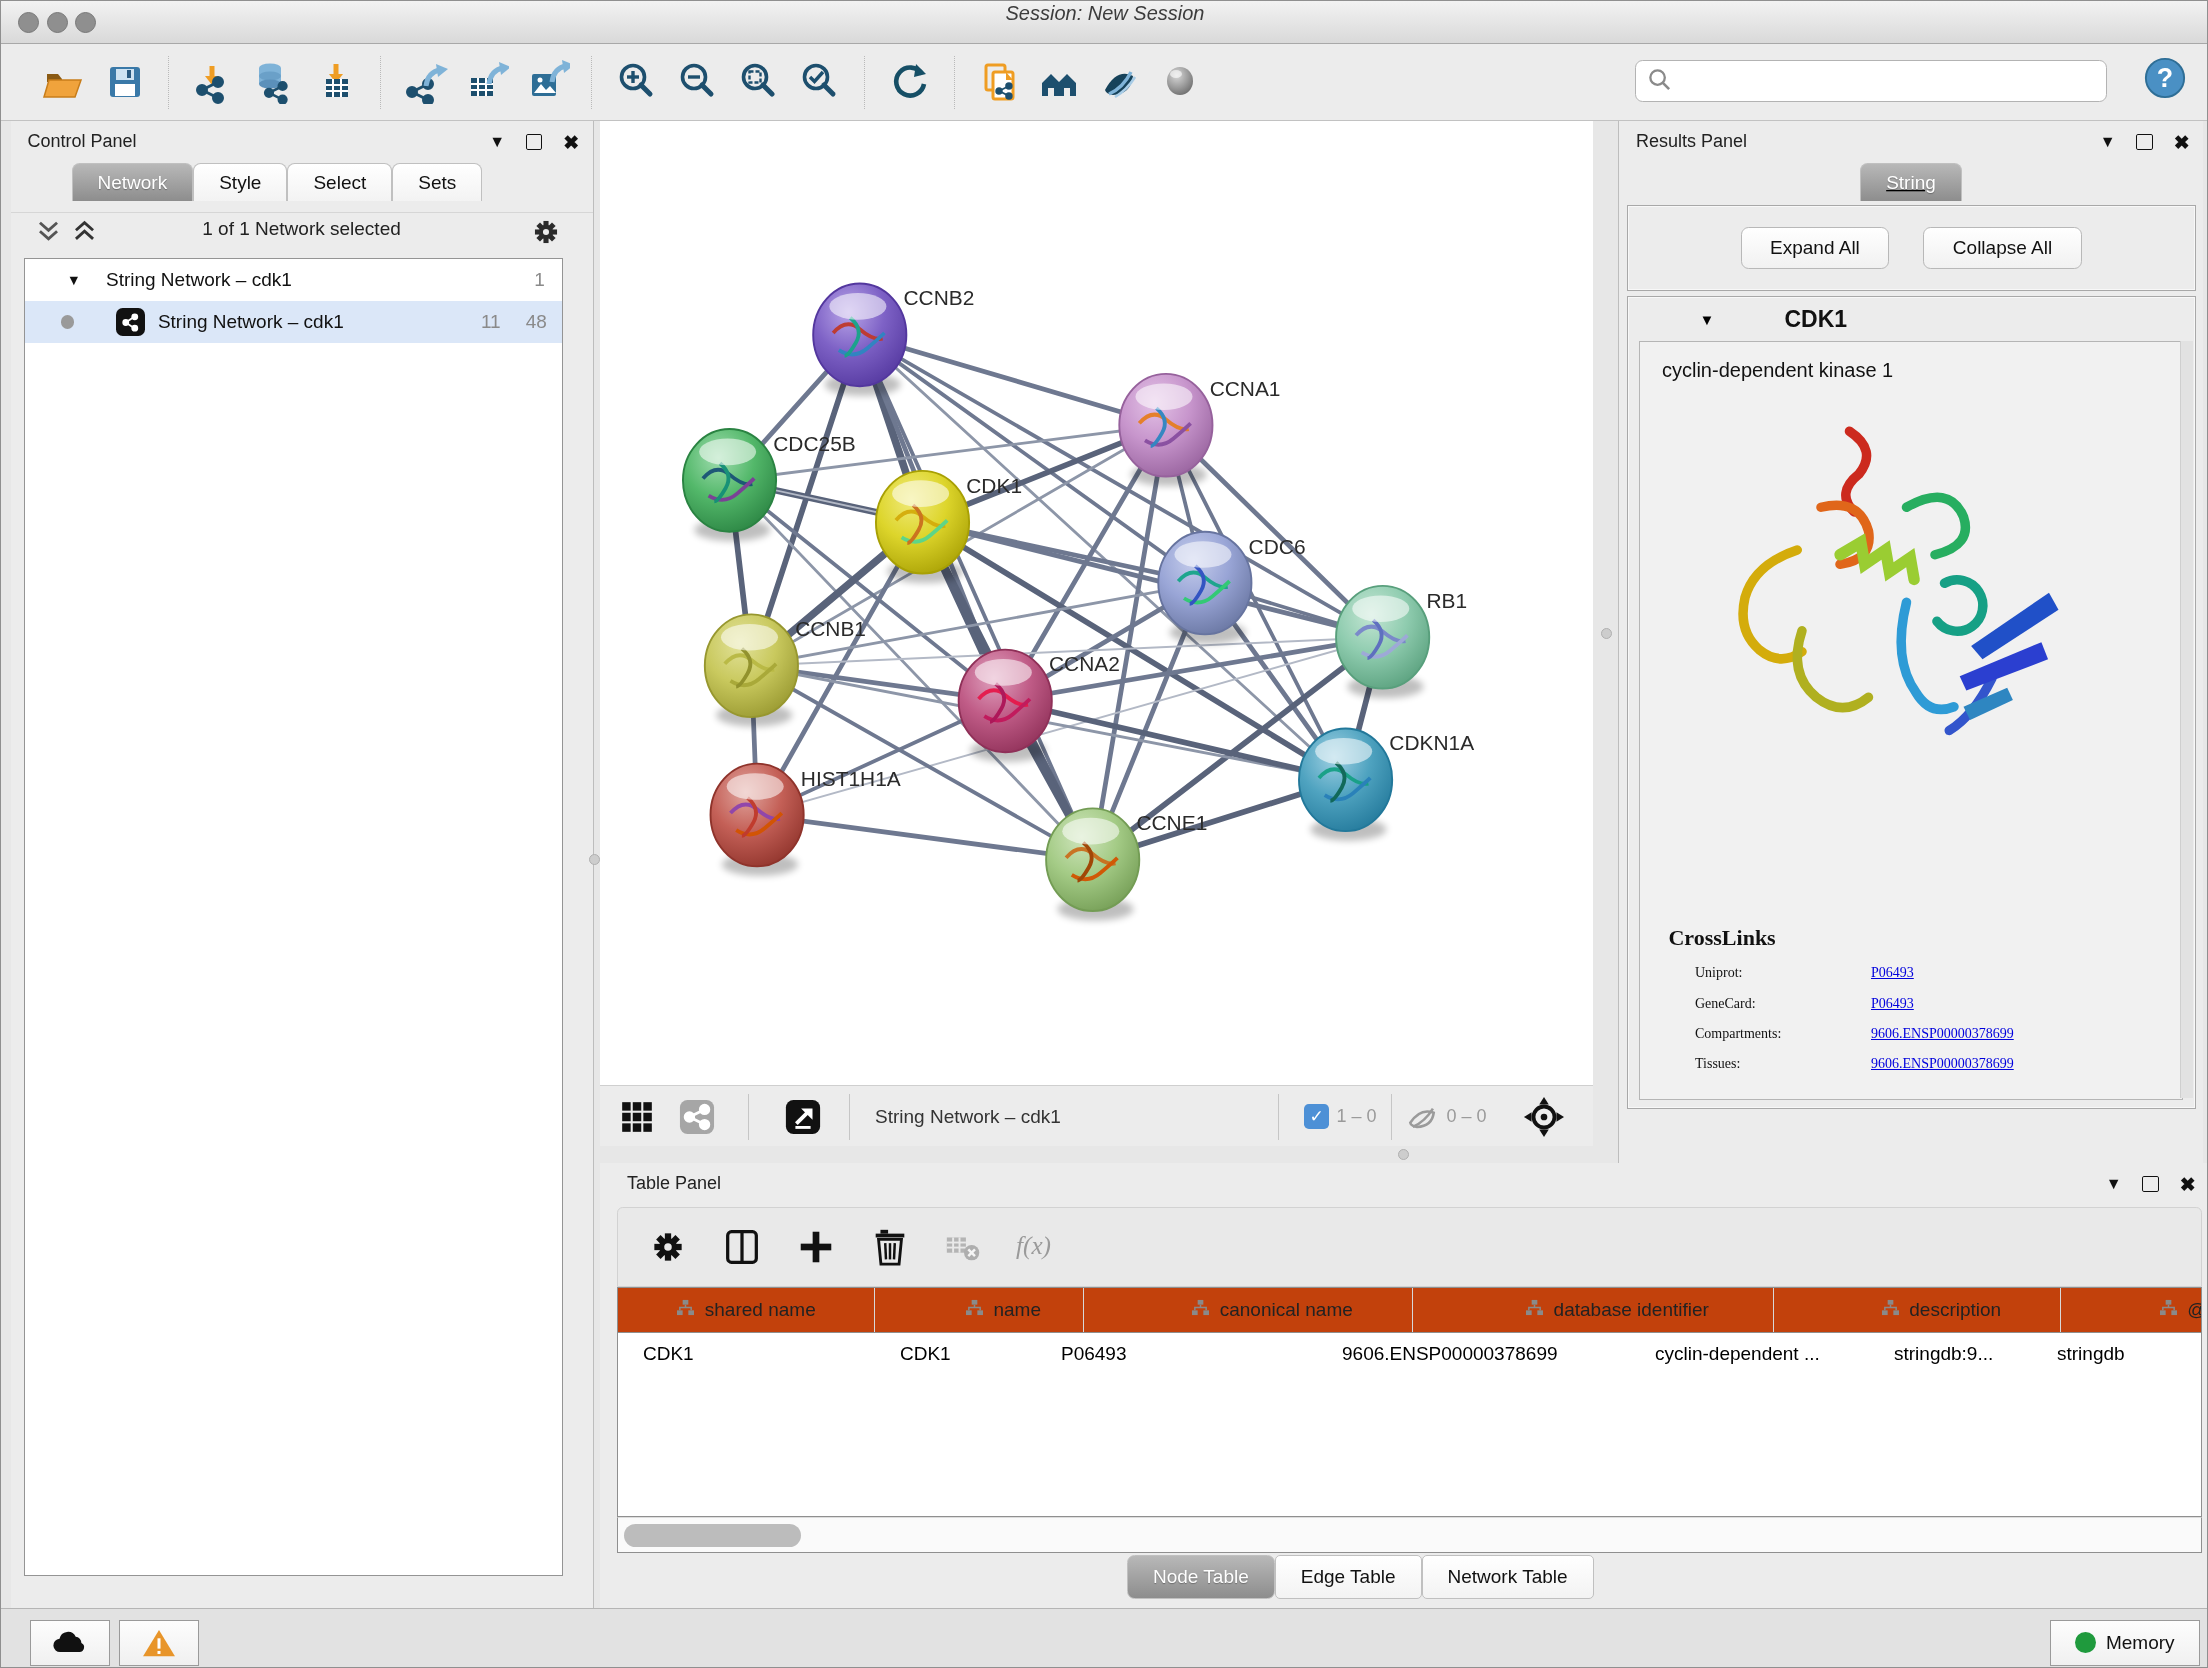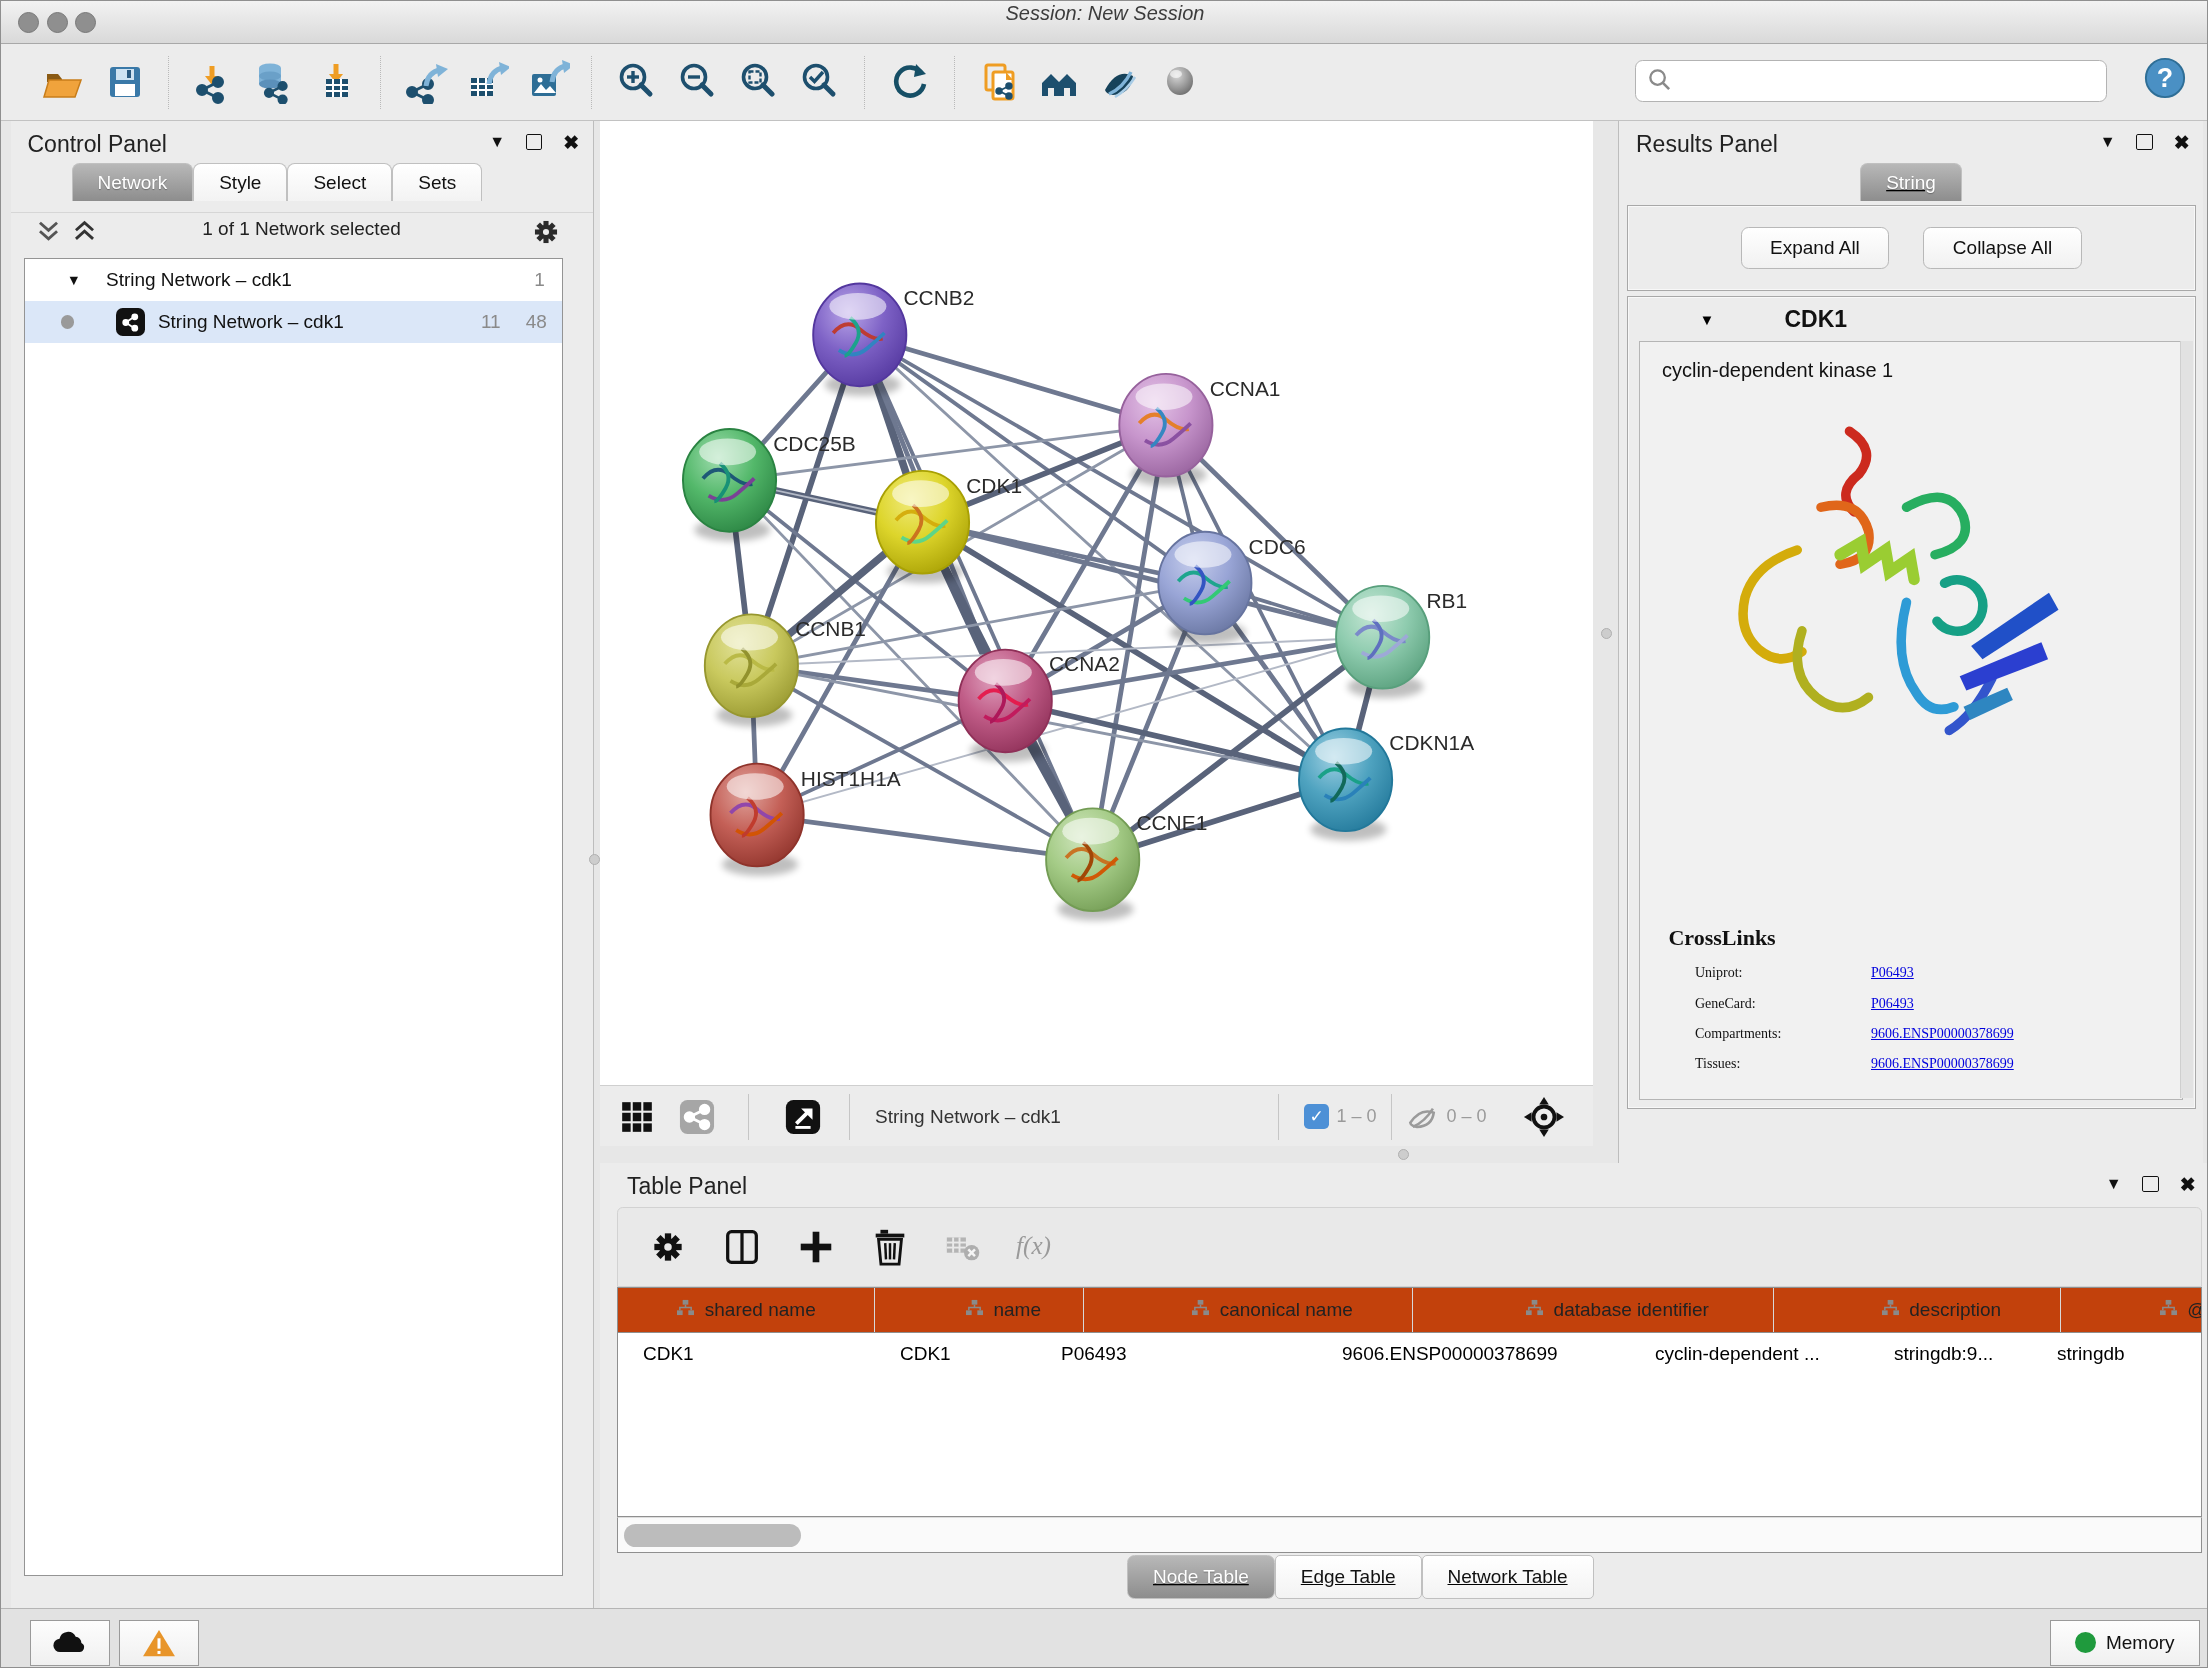--- a/index.html
+++ b/index.html
@@ -14,21 +14,21 @@
   
   .toolbar{left:0;top:43px;width:2208px;height:77px;background:#ececec;border-bottom:1px solid #c2c2c2;
     display:flex;align-items:center;padding-left:32px;box-sizing:border-box;}
   .tb-icon{width:61px;height:61px;display:flex;align-items:center;justify-content:center;cursor:default;}
   .tb-sep{width:1px;height:53px;margin:0 13.3px;border-left:1.9px dotted #b9b9b9;}
   .search-field{left:1634px;top:59px;width:472px;height:42px;background:#fff;border:1px solid #b3b3b3;
     border-radius:7.6px;display:flex;align-items:center;padding-left:9.5px;box-sizing:border-box;}
   .search-input{border:none;outline:none;font-size:18px;flex:1;background:transparent;}
   .help-btn{left:2142px;top:55px;}
   
-  .panel-title{font-size:23px;color:#222;}
+  .panel-title{font-size:18px;color:#222;}
   .panel-ctrls{position:absolute;right:13.3px;top:9.5px;display:flex;align-items:center;gap:21px;color:#111;}
   .pc-collapse{font-size:16px;} .pc-float{width:14.3px;height:14.3px;border:1.9px solid #111;border-radius:1.9px;}
   .pc-close{font-size:19px;font-weight:bold;}
   .tab{height:38px;display:flex;align-items:center;justify-content:center;font-size:19px;color:#111;
     background:linear-gradient(#fff,#f3f3f3);border:1px solid #c0c0c0;border-bottom:none;
     border-radius:7.6px 7.6px 0 0;padding:0 25px;box-sizing:border-box;}
   .tab.active{background:linear-gradient(#b8b8b8,#8d8d8d);color:#fff;text-shadow:0 1px 1px rgba(0,0,0,.3);}
   
   .control-panel{left:9.5px;top:120px;width:582px;height:1488px;background:#ececec;border-right:1px solid #bdbdbd;}
   .cp-tabs{position:absolute;left:61px;top:42px;display:flex;}
@@ -75,21 +75,21 @@
   .node-table{position:absolute;left:17px;top:124px;width:1585px;height:230px;background:#fff;
     border:1px solid #8f8f8f;overflow:hidden;box-sizing:border-box;}
   .nt-header{display:flex;height:44px;background:#c2410c;border-bottom:1.9px solid #8f8f8f;gap:48px;}
   .nt-hcell{display:flex;align-items:center;justify-content:center;gap:9.5px;font-size:19px;color:#222;
     border-right:1px solid #d8d8d8;box-sizing:border-box;flex:none;}
   .nt-row{display:flex;height:42px;}
   .nt-cell{display:flex;align-items:center;padding-left:25px;font-size:19px;color:#000;box-sizing:border-box;flex:none;}
   .hscroll{position:absolute;left:17px;top:354px;width:1585px;height:36px;background:#fafafa;
     border:1px solid #8f8f8f;border-top:1px solid #ddd;box-sizing:border-box;}
   .hthumb{position:absolute;left:5.7px;top:5.7px;width:177px;height:23px;border-radius:11.4px;background:#bcbcbc;}
-  .tp-tabs{position:absolute;left:527px;top:392px;display:flex;text-decoration:underline;}
+  .tp-tabs{position:absolute;left:527px;top:392px;display:flex;}
   .tp-tabs .tab{border-radius:5px;height:44px;border-bottom:1px solid #c0c0c0;}
   .tp-tabs .tab.active{border-radius:7.6px;}
   
   .status-bar{left:0;top:1607px;width:2208px;height:61px;background:#e2e2e2;border-top:1px solid #b5b5b5;}
   .sb-btn{position:absolute;top:10.5px;height:44px;background:linear-gradient(#fdfdfd,#f0f0f0);
     border:1px solid #9a9a9a;display:flex;align-items:center;justify-content:center;}
   .memory-btn{left:2049px;width:148px;font-size:19px;color:#111;gap:9.5px;}
   .mem-dot{width:21px;height:21px;border-radius:50%;background:#1f9a3d;}
   
   .split-dot{width:11.4px;height:11.4px;border-radius:50%;background:#cdcdcd;border:1px solid #b0b0b0;box-sizing:border-box;}

